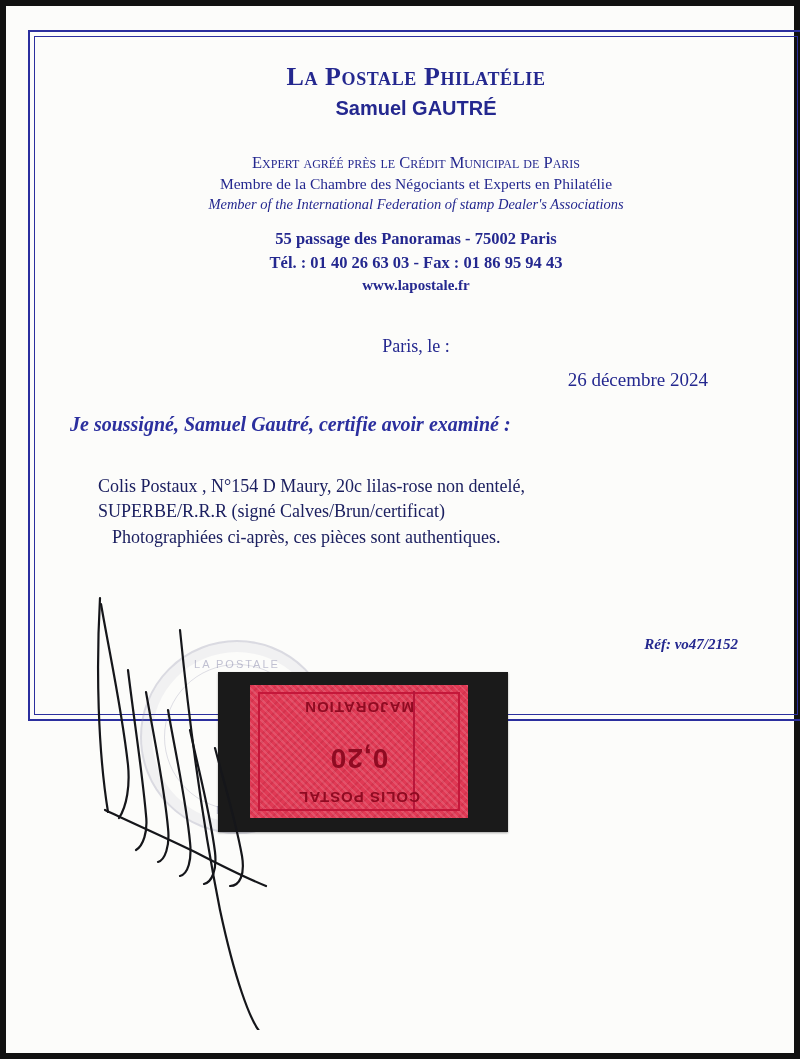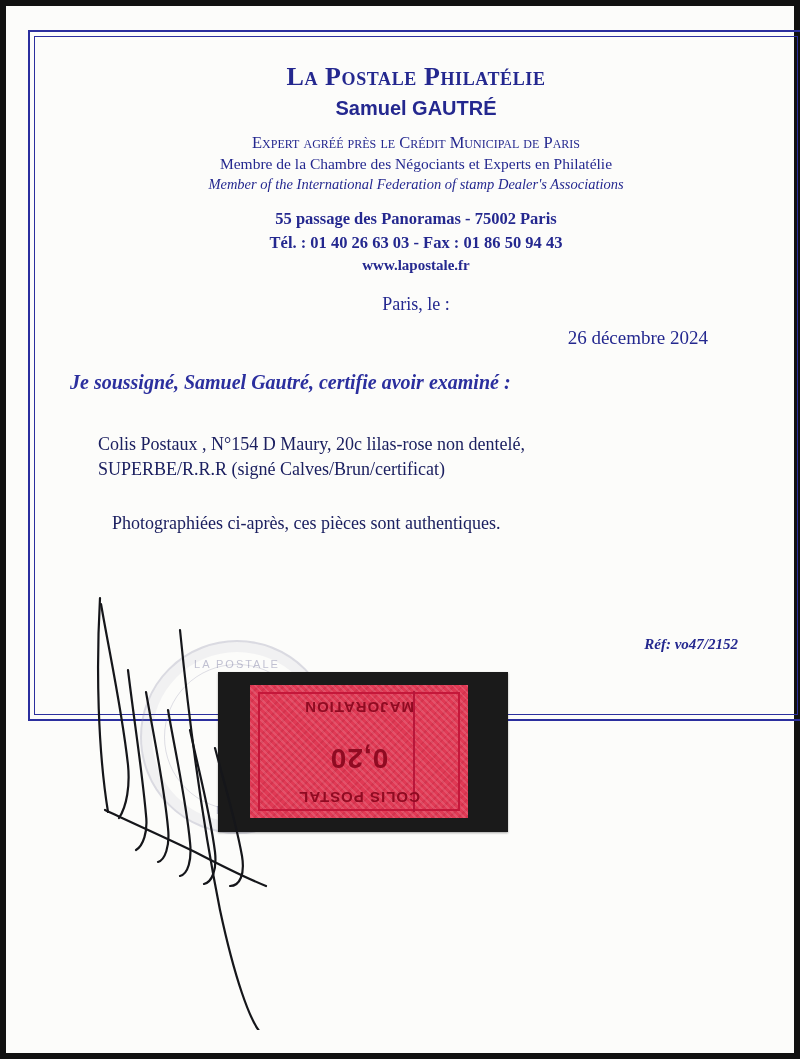--- a/index.html
+++ b/index.html
@@ -73,21 +73,21 @@
     font-variant: small-caps;
   }
   .expert-name {
     font-size: 20px;
     font-weight: bold;
     color: #24288f;
     margin-top: 5px;
     font-family: "Liberation Sans", sans-serif;
   }
   .credentials {
-    margin-top: 12px;
+    margin-top: 32px;
     font-size: 16.5px;
     color: #24288f;
     line-height: 1.35;
   }
   .credentials .line1 { font-variant: small-caps; }
   .credentials .line2 { font-size: 15.5px; }
   .credentials .line3 { font-style: italic; font-size: 14.5px; }
 
   .address {
     margin-top: 12px;
@@ -98,21 +98,21 @@
   }
   .website {
     font-size: 15px;
     font-weight: bold;
     color: #24288f;
     margin-top: 2px;
   }
 
   
   .date-row {
-    margin-top: 20px;
+    margin-top: 42px;
     text-align: center;
     font-size: 18px;
     color: #24288f;
   }
   .date-value {
     margin-top: 12px;
     text-align: right;
     padding-right: 84px;
     font-size: 19px;
     color: #24288f;
@@ -131,21 +131,20 @@
   
   .body-text {
     margin-top: 38px;
     padding-left: 58px;
     padding-right: 30px;
     font-size: 18px;
     color: #1c2060;
     line-height: 1.42;
   }
   .body-text .para2 {
-    margin-top: 28px;
     padding-left: 14px;
   }
 
   
   .stamp-block {
     position: absolute;
     left: 218px;
     top: 672px;
     width: 290px;
     height: 160px;
@@ -294,21 +293,21 @@
       <div class="expert-name">Samuel GAUTRÉ</div>
 
       <div class="credentials">
         <div class="line1">Expert agréé près le Crédit Municipal de Paris</div>
         <div class="line2">Membre de la Chambre des Négociants et Experts en Philatélie</div>
         <div class="line3">Member of the International Federation of stamp Dealer's Associations</div>
       </div>
 
       <div class="address">
         <div>55 passage des Panoramas - 75002 Paris</div>
-        <div>Tél. : 01 40 26 63 03 - Fax : 01 86 50 94 43</div>
+        <div>Tél. : 01 40 26 63 03 - Fax : 01 86 95 94 43</div>
       </div>
       <div class="website">www.lapostale.fr</div>
     </div>
 
     <div class="date-row">Paris, le :</div>
     <div class="date-value">26 décembre 2024</div>
 
     <div class="statement">Je soussigné, Samuel Gautré, certifie avoir examiné :</div>
 
     <div class="body-text">

